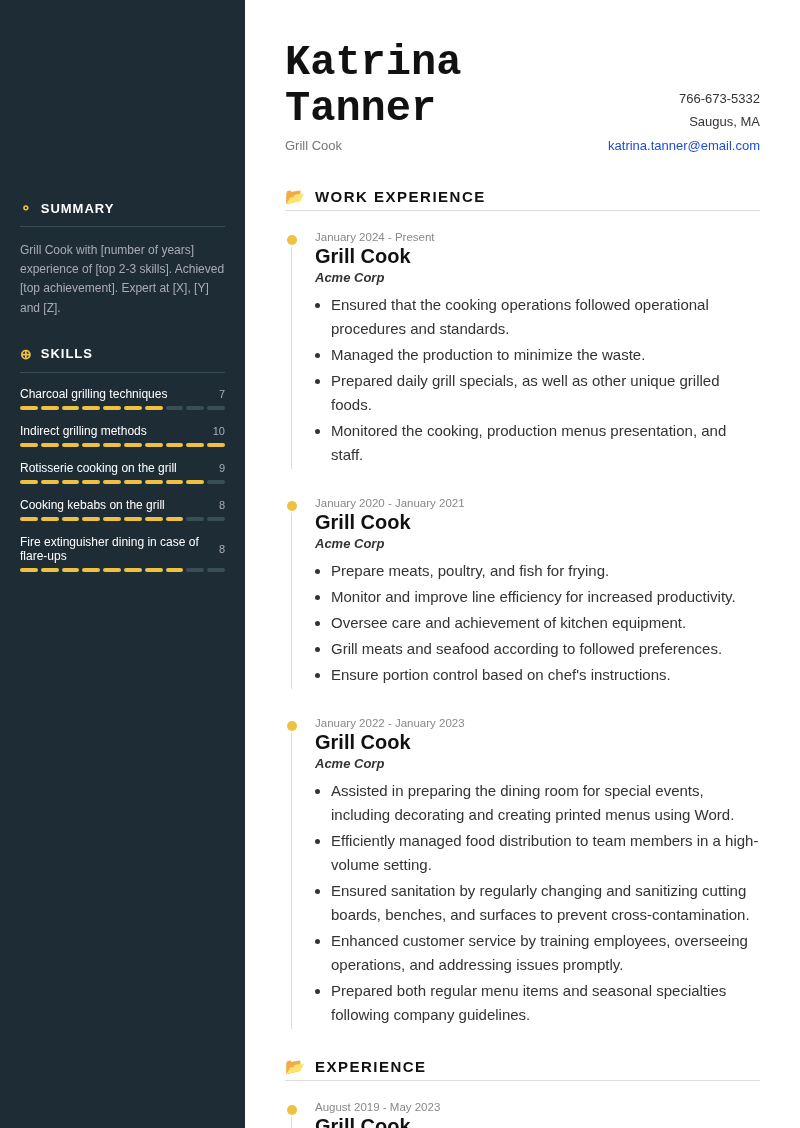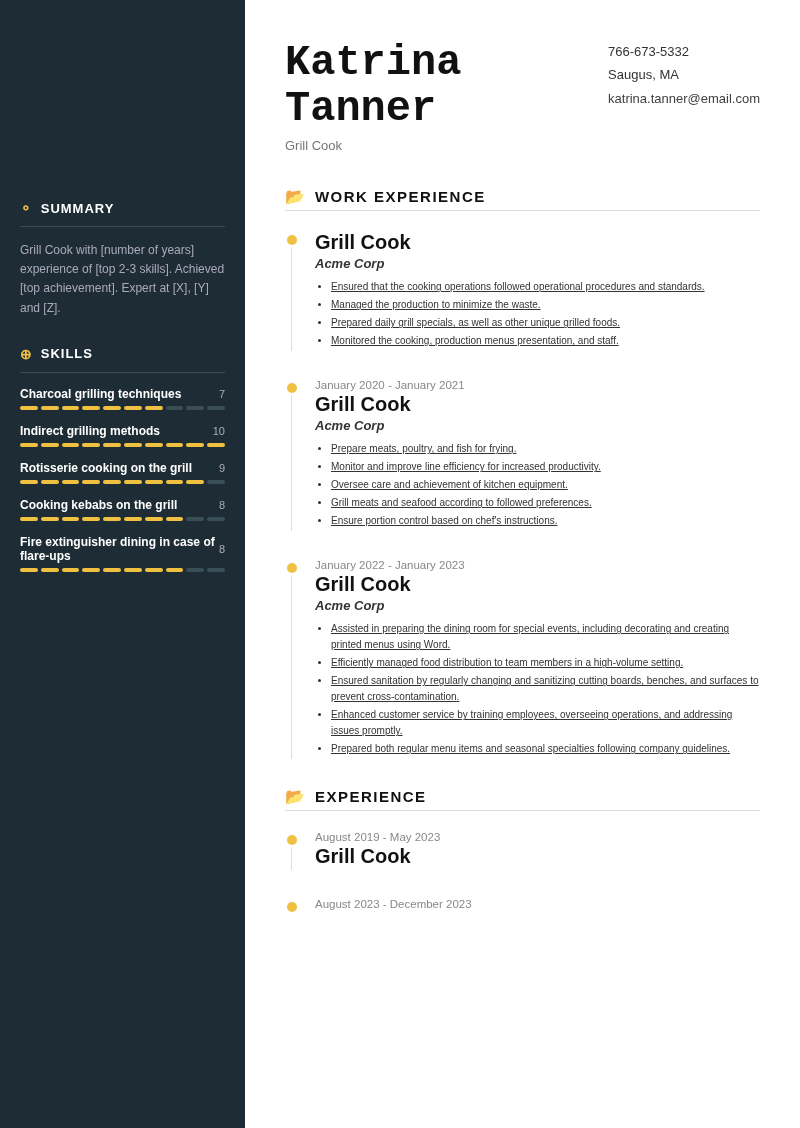--- a/index.html
+++ b/index.html
@@ -61,21 +61,21 @@
     .skill-header {
       display: flex;
       justify-content: space-between;
       align-items: center;
       margin-bottom: 5px;
     }
 
     .skill-name {
       font-size: 12px;
       color: #fff;
-      font-weight: bold;
+      font-weight: normal;
     }
 
     .skill-level {
       font-size: 11px;
       color: #aab;
     }
 
     .skill-bar {
       display: flex;
       gap: 3px;
@@ -106,28 +106,29 @@
 
     .person-name {
       font-size: 42px;
       font-weight: 900;
       color: #111;
       line-height: 1.1;
       font-family: Liberation Mono, monospace;
     }
 
     .contact-info {
-      text-align: left;
+      text-align: right;
       font-size: 13px;
       color: #333;
       line-height: 1.8;
+      margin-top: 47px;
     }
 
     .contact-email {
-      color: #404040;
+      color: #1d4ed8;
       font-size: 13px;
     }
 
     .job-title {
       font-size: 13px;
       color: #777;
       margin-top: 6px;
       margin-bottom: 28px;
     }
 
@@ -211,25 +212,24 @@
       margin-bottom: 8px;
       font-style: italic;
     }
 
     .exp-bullets {
       padding-left: 16px;
       list-style: disc;
     }
 
     .exp-bullets li {
-      font-size: 10px;
+      font-size: 15px;
       color: #333;
       line-height: 1.6;
       margin-bottom: 2px;
-      text-decoration: underline;
     }
 
     .edu-section { margin-top: 10px; }
   </style>
 </head>
 <body>
 
 <div class="sidebar">
 
   <div class="sidebar-section-title">
@@ -359,20 +359,21 @@
       <span class="section-title">WORK EXPERIENCE</span>
     </div>
     <hr class="section-line">
     <div id="work-container">
         <div class="experience-item">
           <div class="timeline-col">
             <div class="timeline-dot"></div>
             <div class="timeline-line"></div>
           </div>
           <div class="exp-content">
+            <div class="exp-date">January 2024 - Present</div>
             <div class="exp-role">Grill Cook</div>
             <div class="exp-company">Acme Corp</div>
             <ul class="exp-bullets">
               <li>Ensured that the cooking operations followed operational procedures and standards.</li>
               <li>Managed the production to minimize the waste.</li>
               <li>Prepared daily grill specials, as well as other unique grilled foods.</li>
               <li>Monitored the cooking, production menus presentation, and staff.</li>
             </ul>
           </div>
         </div>

